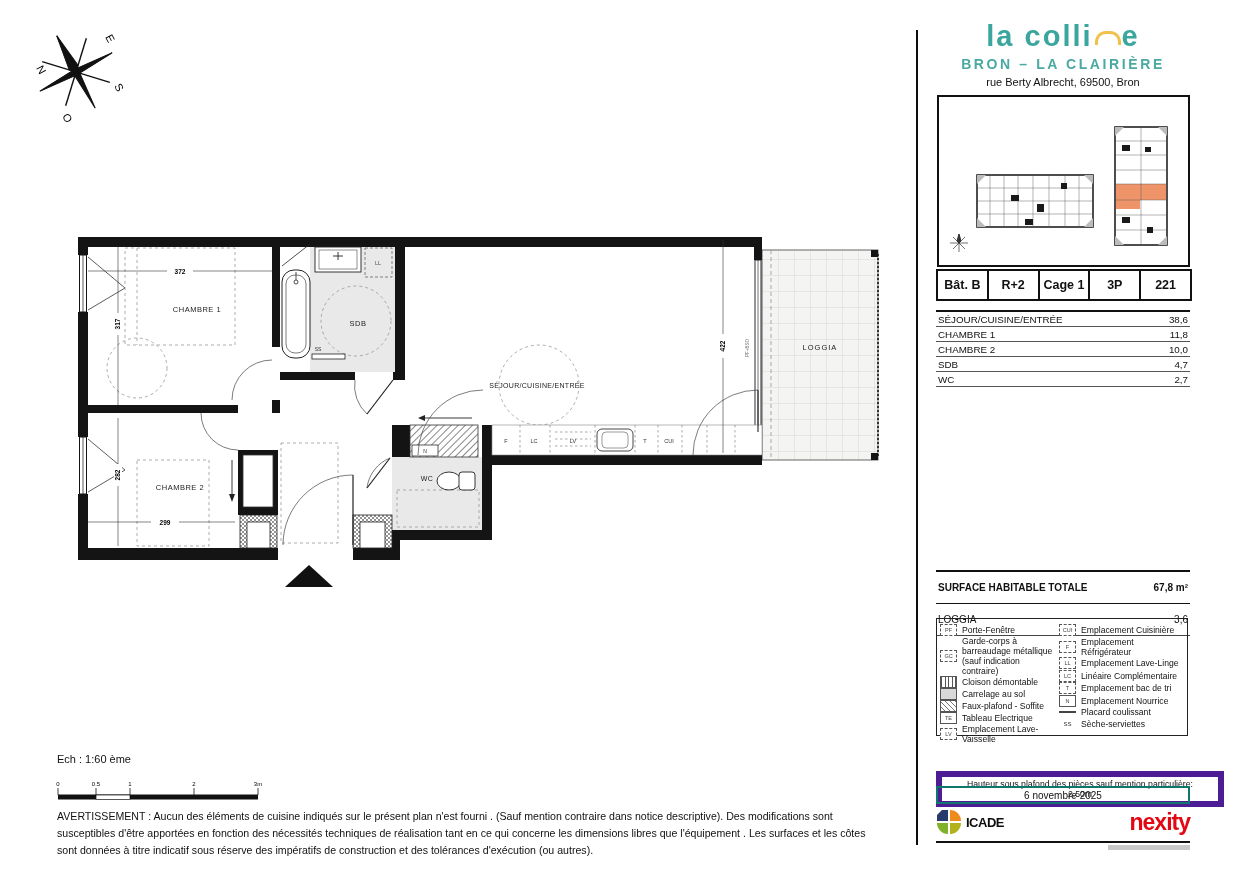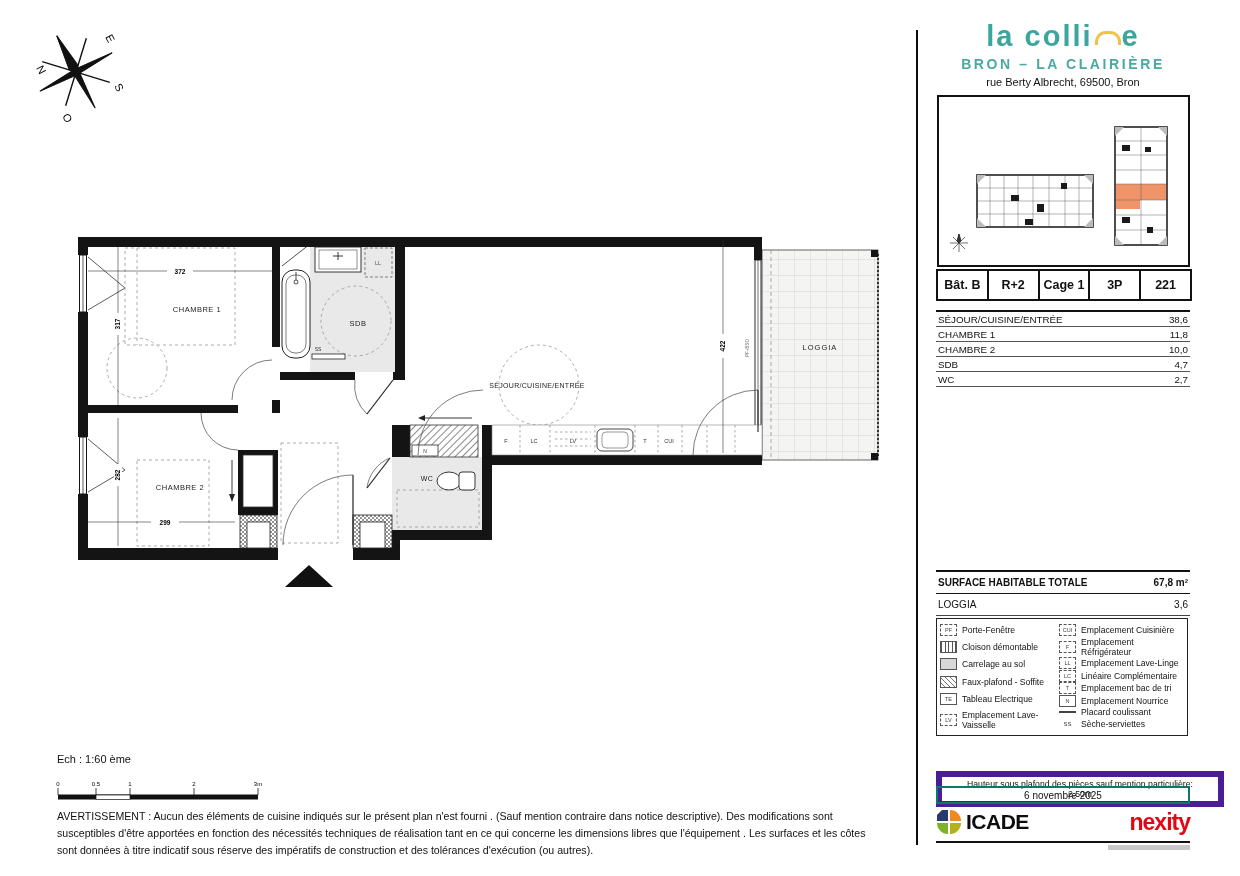--- a/index.html
+++ b/index.html
@@ -15,42 +15,42 @@
   .logo-sub{margin-top:5px;font-size:14px;font-weight:bold;letter-spacing:2.6px;color:#4aa9a2;}
   .logo-addr{margin-top:4px;font-size:11px;color:#111;}
   .sitebox{left:937px;top:95px;width:249px;height:168px;border:2px solid #111;background:#fff;}
   .unit-table{left:936px;top:269px;width:252px;height:28px;border:2px solid #111;display:flex;}
   .unit-table .cell{flex:1;display:flex;align-items:center;justify-content:center;
       font-size:12.5px;font-weight:bold;border-right:2px solid #111;}
   .unit-table .cell:last-child{border-right:none;}
   .rooms{left:936px;top:310px;width:254px;border-top:2.5px solid #111;font-size:9.8px;}
   .rooms .rrow{display:flex;justify-content:space-between;border-bottom:1px solid #555;padding:1.5px 2px;}
   .surface{left:936px;top:570px;width:254px;border-top:2.5px solid #111;font-size:10px;}
-  .surface .srow{display:flex;justify-content:space-between;padding:5px 2px;border-bottom:1px solid #444;gap:36px;}
+  .surface .srow{display:flex;justify-content:space-between;padding:10px 2px;border-bottom:1px solid #444;gap:36px;}
   .surface .srow.total{font-weight:bold;border-bottom:1.8px solid #111;}
   .legend{left:936px;top:618px;width:252px;height:118px;border:1.2px solid #222;display:flex;
       font-size:8.6px;color:#111;padding:5px 3px;box-sizing:border-box;gap:4px;}
   .lcol{display:flex;flex-direction:column;justify-content:space-between;}
   .lcol.left{width:116px;}  .lcol.right{width:126px;}
   .litem{display:flex;align-items:center;gap:5px;}
   .sym{width:17px;height:12px;border:1px solid #555;font-size:5.5px;display:flex;align-items:center;
       justify-content:center;color:#444;flex:none;box-sizing:border-box;background:#fff;}
   .s-dash{border-style:dashed;}
   .s-vlines{background:repeating-linear-gradient(90deg,#555 0 1px,#fff 1px 3.5px);}
   .s-gray{background:#d8d8d8;}
   .s-hatch{background:repeating-linear-gradient(45deg,#fff 0 2.5px,#777 2.5px 3.5px);}
   .s-solid{border-style:solid;}
   .s-line{border:none;height:2px;background:#444;}
   .s-plain{border:none;font-size:6px;color:#333;}
   .ceiling{left:936px;top:771px;width:252px;border:6px solid #4c1d95;font-size:8.7px;text-align:center;
       padding:2px 12px;background:#fff;}
   .datebox{left:936px;top:786px;width:250px;border:2px solid #0f766e;font-size:10px;text-align:center;padding:1.5px 0;}
   .logos{left:936px;top:805px;width:254px;height:34px;display:flex;align-items:center;justify-content:space-between;}
   .icade{display:flex;align-items:center;gap:4px;}
-  .icade-text{font-size:21px;font-weight:800;letter-spacing:-0.5px;color:#0d0d0d;}
+  .icade-text{font-size:13px;font-weight:800;letter-spacing:-0.5px;color:#0d0d0d;}
   .nexity{font-size:23px;font-weight:800;letter-spacing:-1px;color:#e30613;}
   .logoline{left:936px;top:841px;width:254px;height:2px;background:#111;}
   .smudge{left:1108px;top:845px;width:82px;height:5px;background:#9a9a9a;opacity:.55;}
   
   .ech{left:57px;top:753px;font-size:11px;}
   .warning{left:57px;top:808px;width:818px;font-size:10.6px;line-height:1.6;color:#111;}
   svg text{font-family:"Liberation Sans",sans-serif;}
 </style>
 </head>
 <body>
@@ -403,20 +403,24 @@
     </div>
   </div>
 
   <div class="abs legend">
     <div class="lcol left">
       <div class="litem">
         <span class="sym s-dash">PF</span>
         <span>Porte-Fenêtre</span>
         </div>
       <div class="litem">
+        <span class="sym s-dash">GC</span>
+        <span>Garde-corps à barreaudage métallique (sauf indication contraire)</span>
+        </div>
+      <div class="litem">
         <span class="sym s-vlines"></span>
         <span>Cloison démontable</span>
         </div>
       <div class="litem">
         <span class="sym s-gray"></span>
         <span>Carrelage au sol</span>
         </div>
       <div class="litem">
         <span class="sym s-hatch"></span>
         <span>Faux-plafond - Soffite</span>

